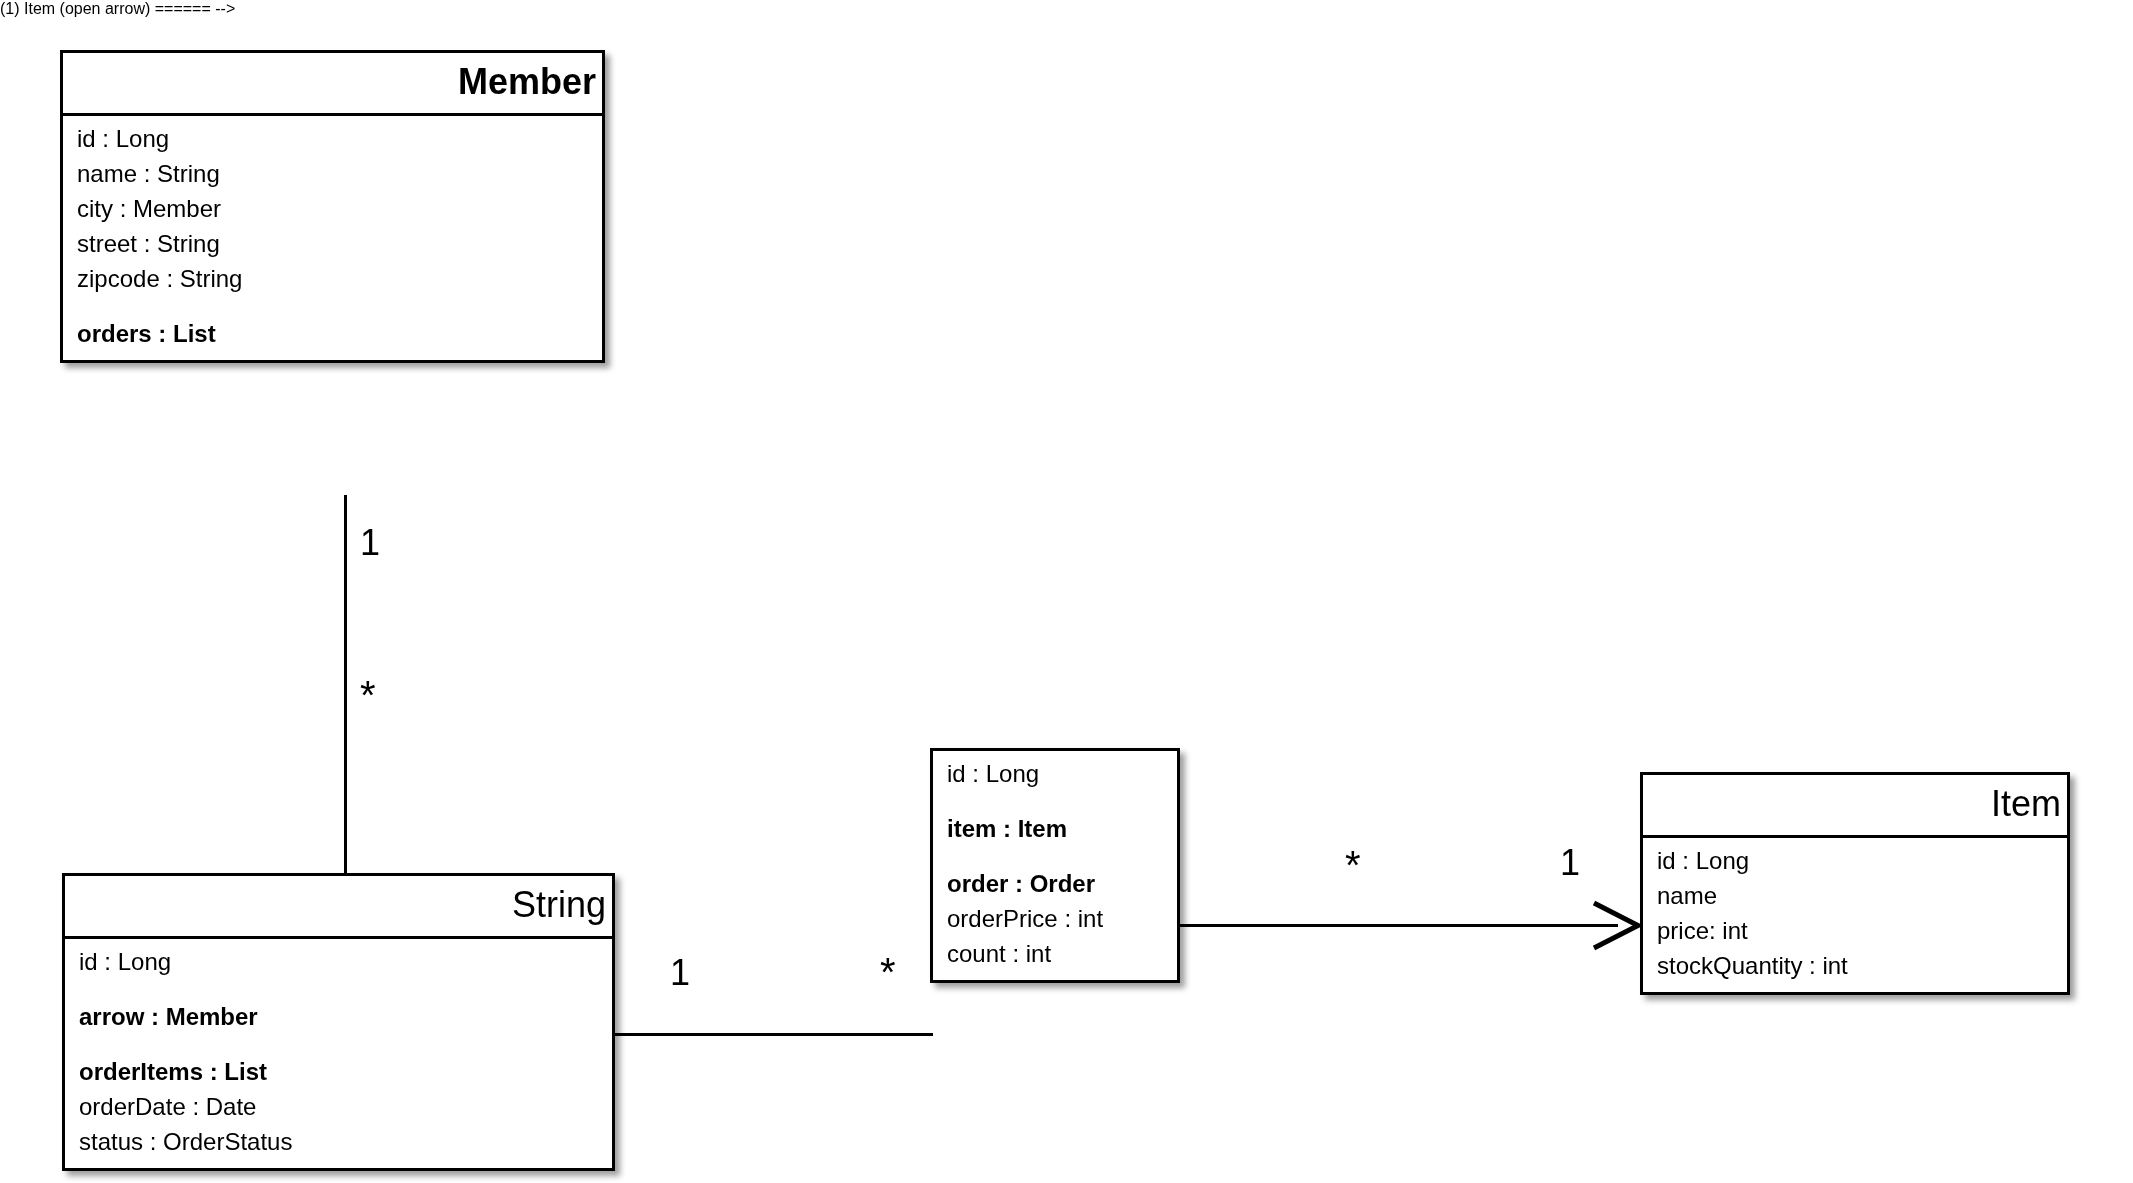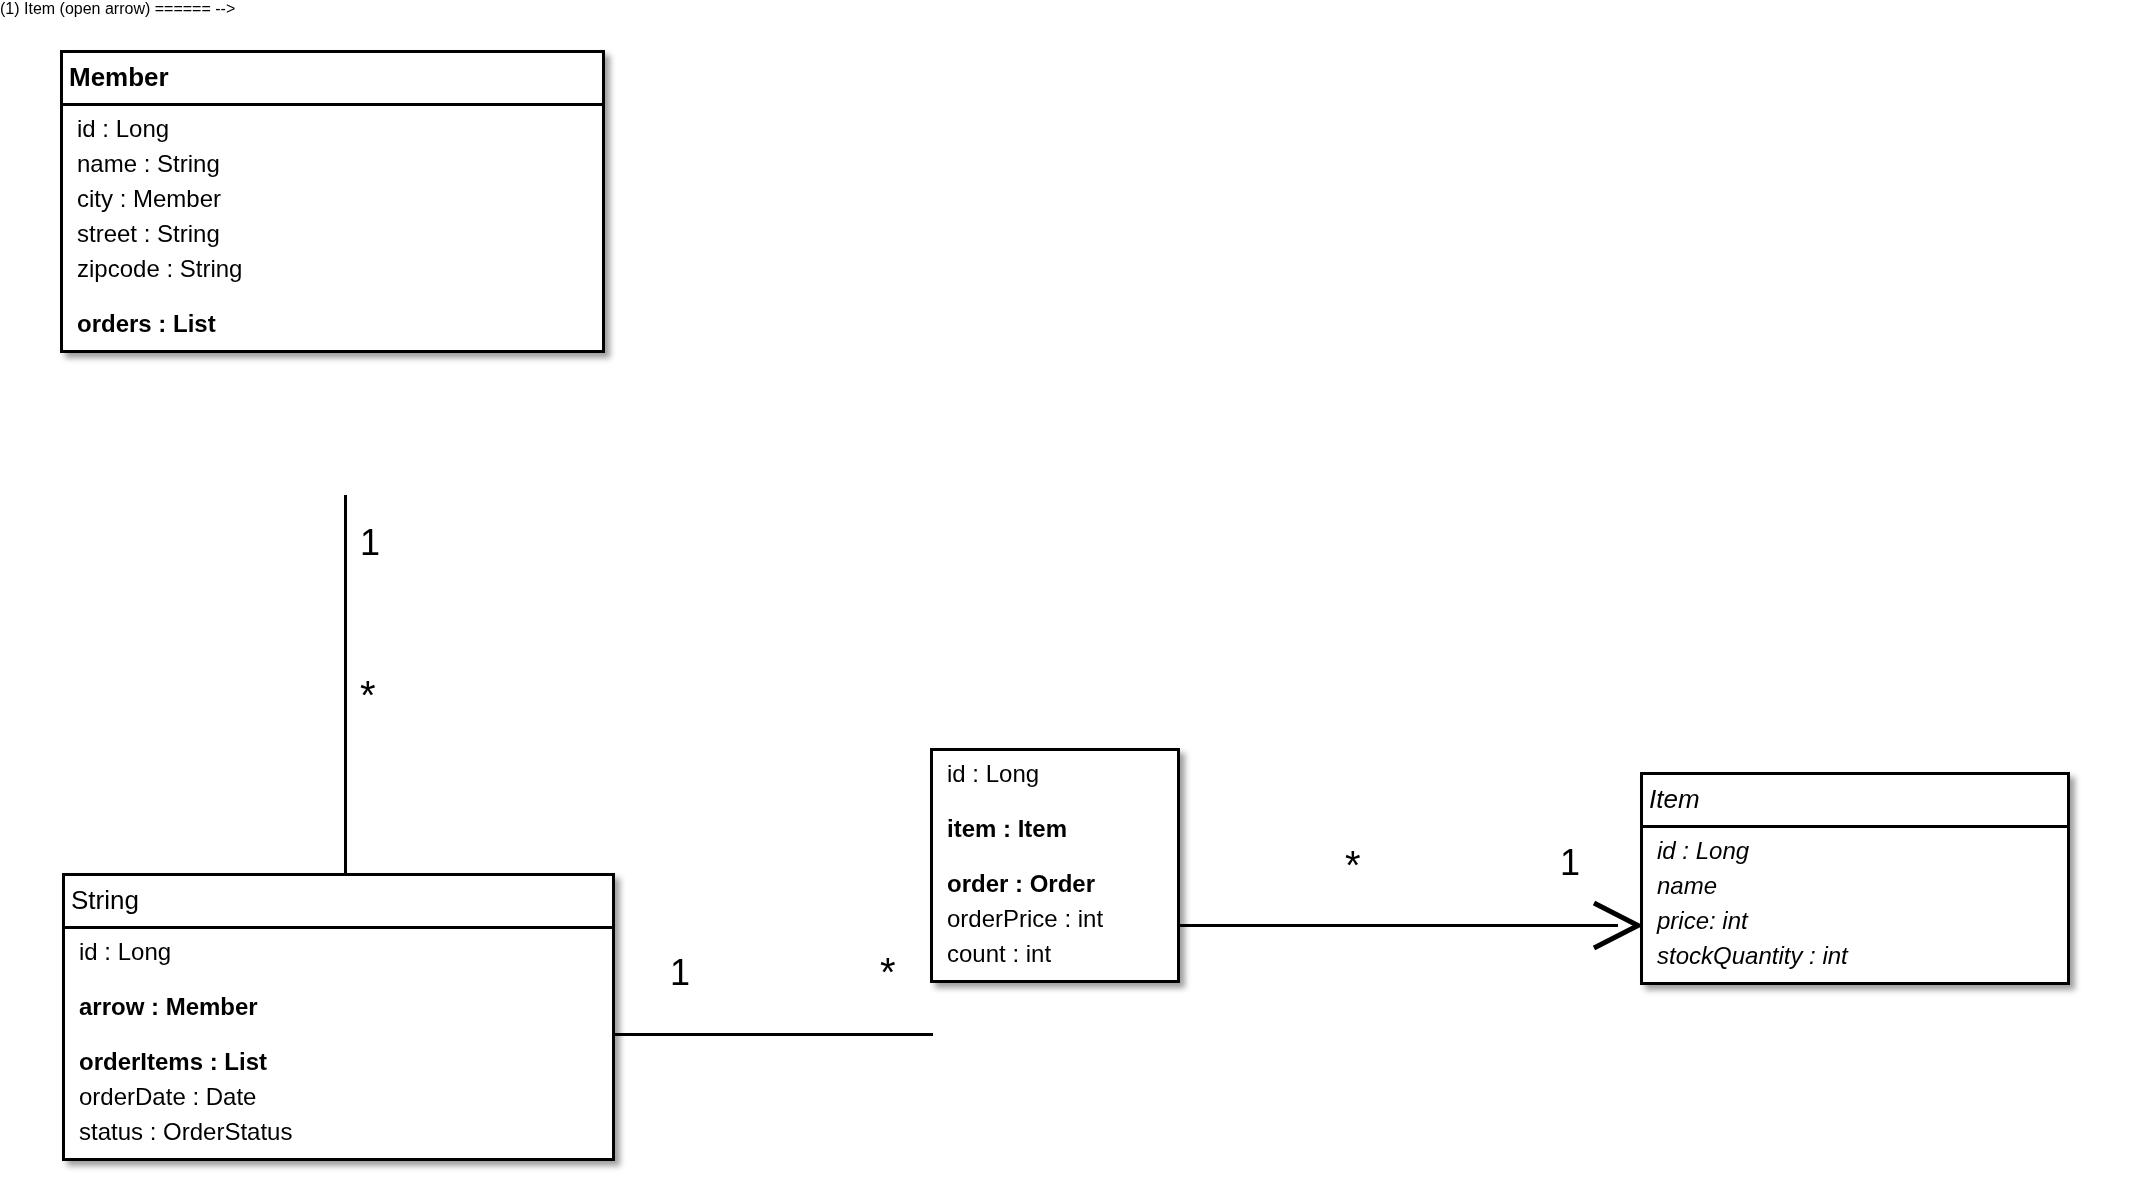--- a/index.html
+++ b/index.html
@@ -23,22 +23,22 @@
   
   .uml-class {
     position: absolute;
     background: #ffffff;
     border: 3px solid #000000;
     box-sizing: border-box;
     box-shadow: 5px 5px 6px rgba(0,0,0,0.38);
     z-index: 5;
   }
   .uml-title {
-    text-align: left;
-    font-size: 26px;
+    text-align: right;
+    font-size: 36px;
     line-height: 1.0;
     padding: 11px 6px 13px 6px;
     border-bottom: 3px solid #000000;
     white-space: nowrap;
   }
   .uml-title.bold { font-weight: bold; }
   .uml-attrs {
     padding: 6px 0 8px 0;
   }
   .uml-attr {
@@ -109,21 +109,21 @@
     <div class="uml-attrs">
       <div class="uml-attr">id : Long</div>
       <div class="uml-attr bold">item : Item</div>
       <div class="uml-attr bold">order : Order</div>
       <div class="uml-attr">orderPrice : int</div>
       <div class="uml-attr">count : int</div>
     </div>
   </div>
 
   
-  <div class="uml-class" id="box-item" style="left:1640px; top:772px; width:430px;font-style:italic;">
+  <div class="uml-class" id="box-item" style="left:1640px; top:772px; width:430px;">
     <div class="uml-title">Item</div>
     <div class="uml-attrs">
       <div class="uml-attr">id : Long</div>
       <div class="uml-attr">name</div>
       <div class="uml-attr">price: int</div>
       <div class="uml-attr">stockQuantity : int</div>
     </div>
   </div>
 
   

